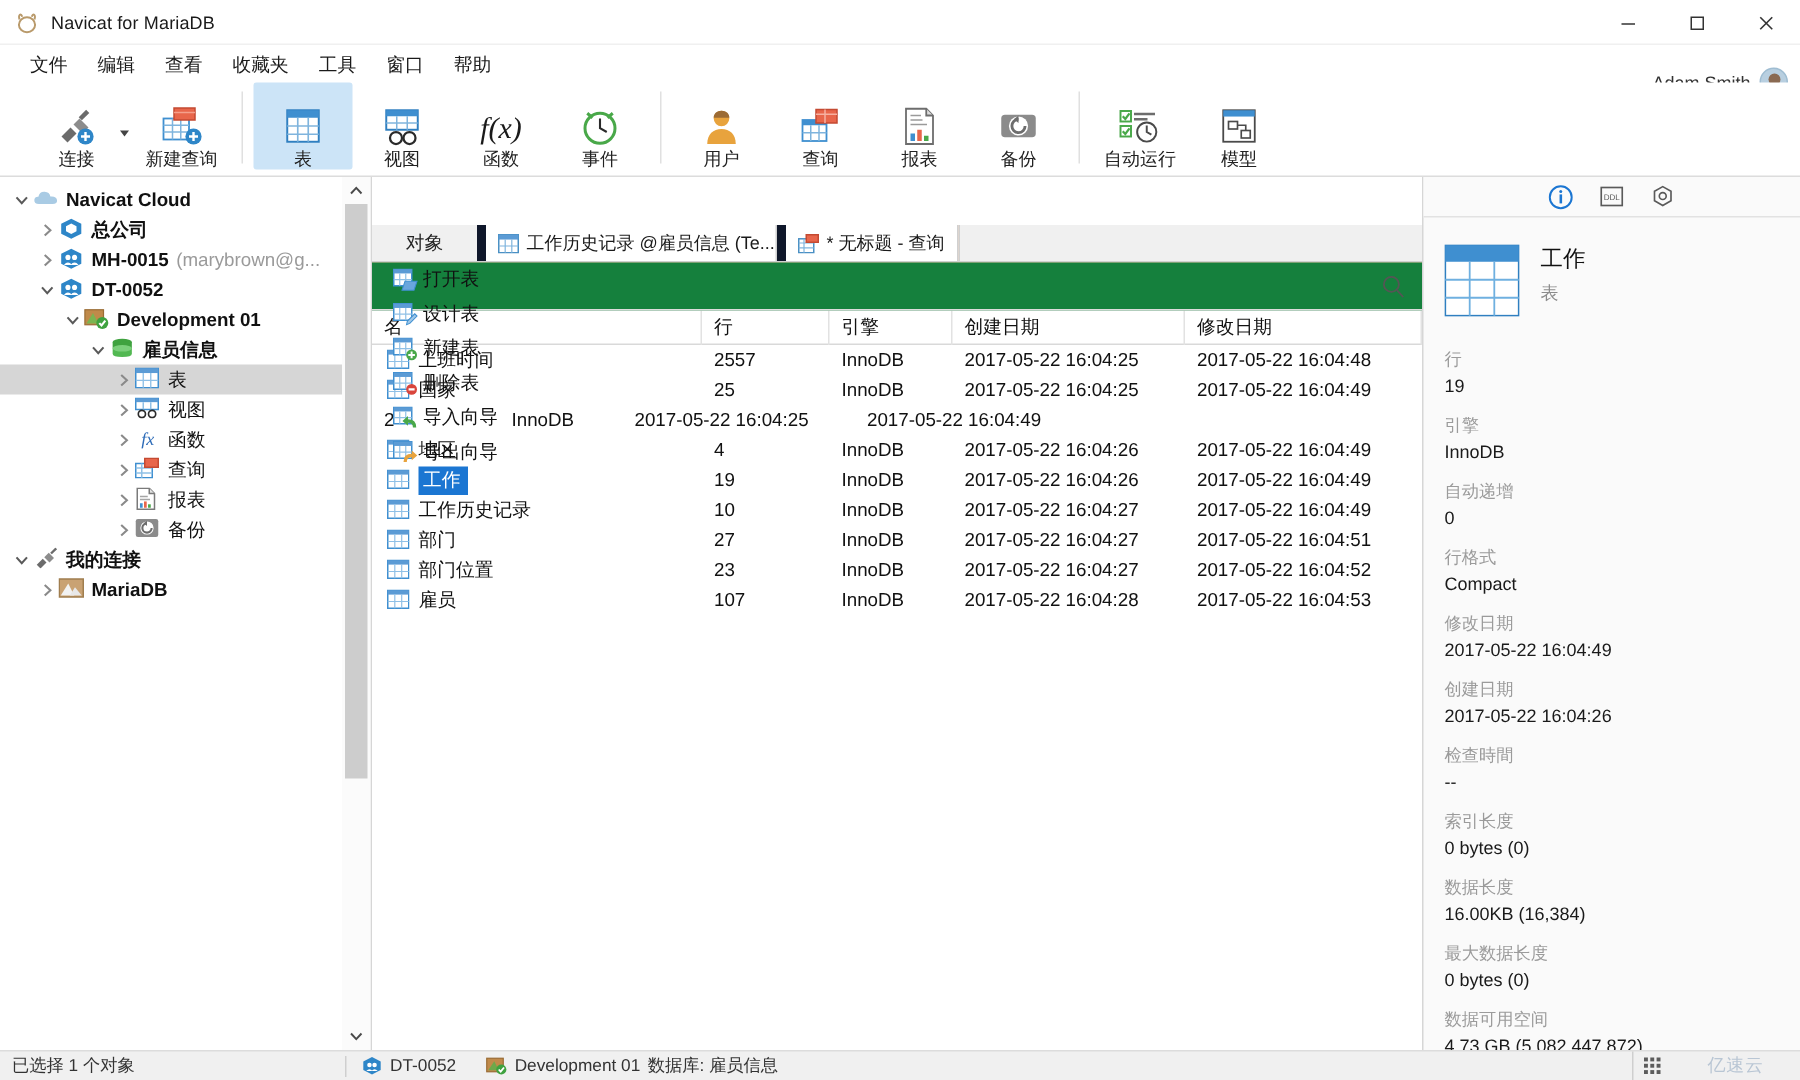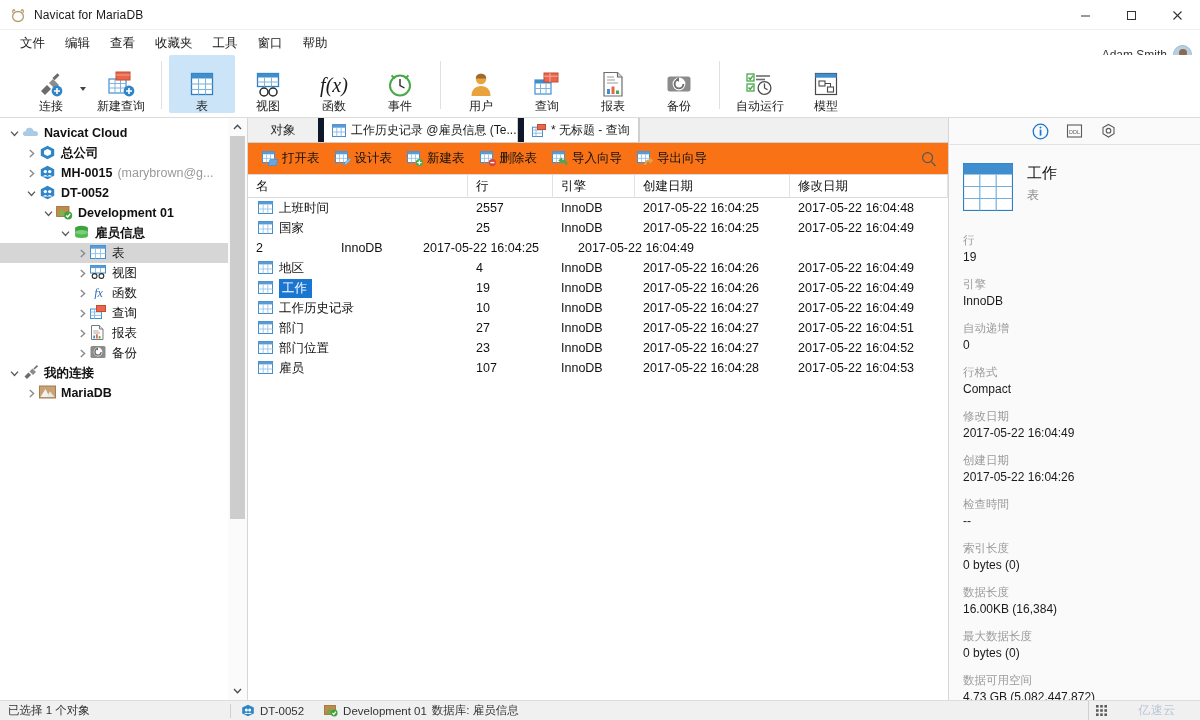--- a/index.html
+++ b/index.html
@@ -106,36 +106,37 @@
   }
   .tscroll .arrow.bot { position: absolute; bottom: 0; left: 0; }
   .tscroll .track { position: absolute; top: 18px; bottom: 18px; left: 0; width: 19px; background: #fbfbfb; }
   .tscroll .thumb { position: absolute; left: 2px; top: 0px; width: 15px; height: 383px; background: #cdcdcd; }
 
   
   .center { position: absolute; left: 248px; top: 118px; width: 700px; height: 582px; background: #fff; }
   .tabbar {
     height: 25px; background: #f97316; display: flex; align-items: stretch;
     border-bottom: 1px solid #d0d0d0;
+    margin-top: 32px;
   }
   .tabbar-label {
     width: 70px; display: flex; align-items: center; justify-content: center;
     font-size: 12.5px; color: #222; background: #f0f0f0;
   }
   .tab {
     display: flex; align-items: center; gap: 5px; padding: 0 8px;
     background: #ffffff; border-left: 6px solid #0f172a; border-right: 1px solid #d0d0d0;
     font-size: 12px; color: #1a1a1a; max-width: 200px; white-space: nowrap; overflow: hidden; text-align: center;
   }
   .tab .tabico { width: 14px; height: 13px; flex: 0 0 14px; }
   .tabfill { flex: 1; background: #f0f0f0; border-left: 1px solid #d0d0d0; }
 
   .actionbar {
-    height: 32px; background: #f97316; border-bottom: 1px solid #dcdcdc;
-    display: flex; padding-left: 8px; position: relative;
+    height: 32px; background: #15803d; border-bottom: 1px solid #dcdcdc;
+    display: flex; padding-left: 8px; position: relative; flex-direction: column;
   }
   .act {
     display: flex; align-items: center; gap: 4px; padding: 3px 6px; margin-right: 3px;
     font-size: 12.5px; color: #111; border-radius: 2px;
   }
   .act .aico { width: 16px; height: 15px; flex: 0 0 16px; }
   .searchbtn { position: absolute; right: 10px; top: 7px; width: 18px; height: 18px; }
 
   
   .gridhead {

